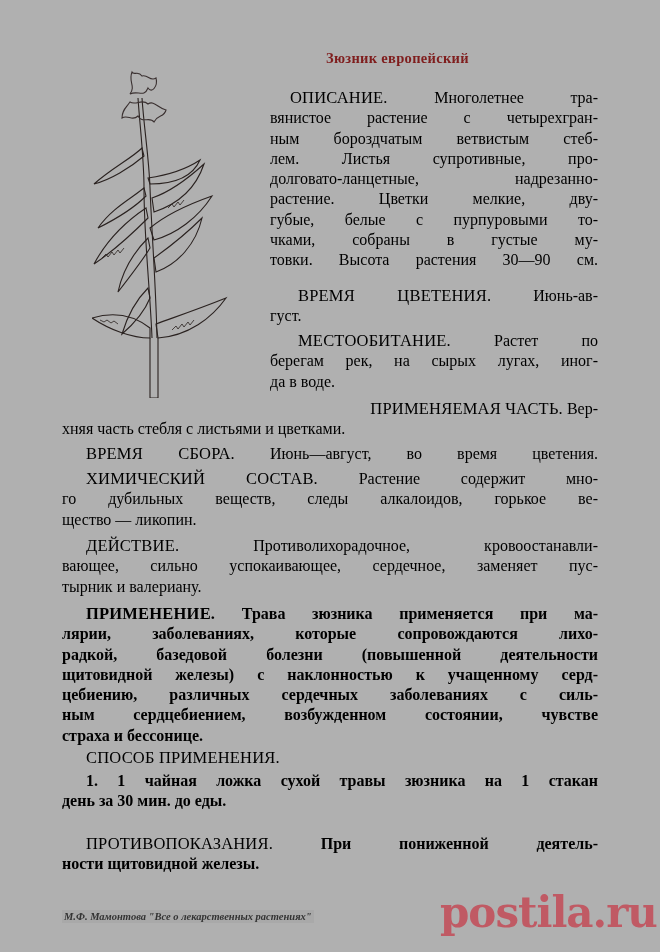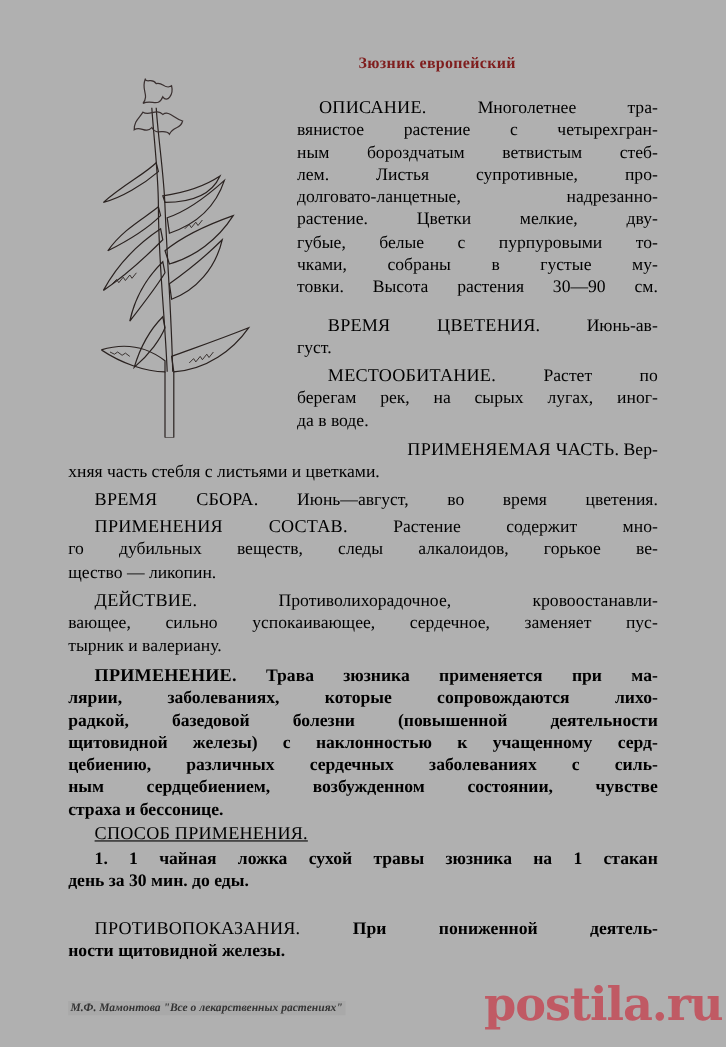--- a/index.html
+++ b/index.html
@@ -128,21 +128,21 @@
 <div class="para" style="left:62px; top:399px; width:536px;">
   <span class="line" style="margin-left:232px; text-align-last:right;"><span class="hd">ПРИМЕНЯЕМАЯ ЧАСТЬ.</span> <span>Вер-</span></span>
   <span class="line last">хняя часть стебля с листьями и цветками.</span>
 </div>
 
 <div class="para" style="left:62px; top:444px; width:536px;">
   <span class="line" style="padding-left:24px;"><span class="hd">ВРЕМЯ СБОРА.</span> <span>Июнь—август, во время цветения.</span></span>
 </div>
 
 <div class="para" style="left:62px; top:469px; width:536px;">
-  <span class="line" style="padding-left:24px;"><span class="hd">ПРИМЕНЕНИЯ СОСТАВ.</span> <span>Растение содержит мно-</span></span>
+  <span class="line" style="padding-left:24px;"><span class="hd">ХИМИЧЕСКИЙ СОСТАВ.</span> <span>Растение содержит мно-</span></span>
   <span class="line">го дубильных веществ, следы алкалоидов, горькое ве-</span>
   <span class="line last">щество — ликопин.</span>
 </div>
 
 <div class="para" style="left:62px; top:536px; width:536px;">
   <span class="line" style="padding-left:24px;"><span class="hd">ДЕЙСТВИЕ.</span> <span>Противолихорадочное, кровоостанавли-</span></span>
   <span class="line">вающее, сильно успокаивающее, сердечное, заменяет пус-</span>
   <span class="line last">тырник и валериану.</span>
 </div>
 
@@ -150,21 +150,21 @@
   <span class="line" style="padding-left:24px;"><span class="hd">ПРИМЕНЕНИЕ.</span> <span>Трава зюзника применяется при ма-</span></span>
   <span class="line">лярии, заболеваниях, которые сопровождаются лихо-</span>
   <span class="line">радкой, базедовой болезни (повышенной деятельности</span>
   <span class="line">щитовидной железы) с наклонностью к учащенному серд-</span>
   <span class="line">цебиению, различных сердечных заболеваниях с силь-</span>
   <span class="line">ным сердцебиением, возбужденном состоянии, чувстве</span>
   <span class="line last">страха и бессонице.</span>
 </div>
 
 <div class="para" style="left:62px; top:748px; width:536px;">
-  <span class="line last" style="padding-left:24px;text-decoration:underline;"><span class="hd">СПОСОБ ПРИМЕНЕНИЯ.</span></span>
+  <span class="line last" style="padding-left:24px;"><span class="hd">СПОСОБ ПРИМЕНЕНИЯ.</span></span>
 </div>
 <div class="para bold" style="left:62px; top:771px; width:536px;">
   <span class="line" style="padding-left:24px;">1. 1 чайная ложка сухой травы зюзника на 1 стакан</span>
   <span class="line last">день за 30 мин. до еды.</span>
 </div>
 
 <div class="para bold" style="left:62px; top:834px; width:536px;">
   <span class="line" style="padding-left:24px;"><span class="hd" style="font-weight:normal;">ПРОТИВОПОКАЗАНИЯ.</span> <span>При пониженной деятель-</span></span>
   <span class="line last">ности щитовидной железы.</span>
 </div>

